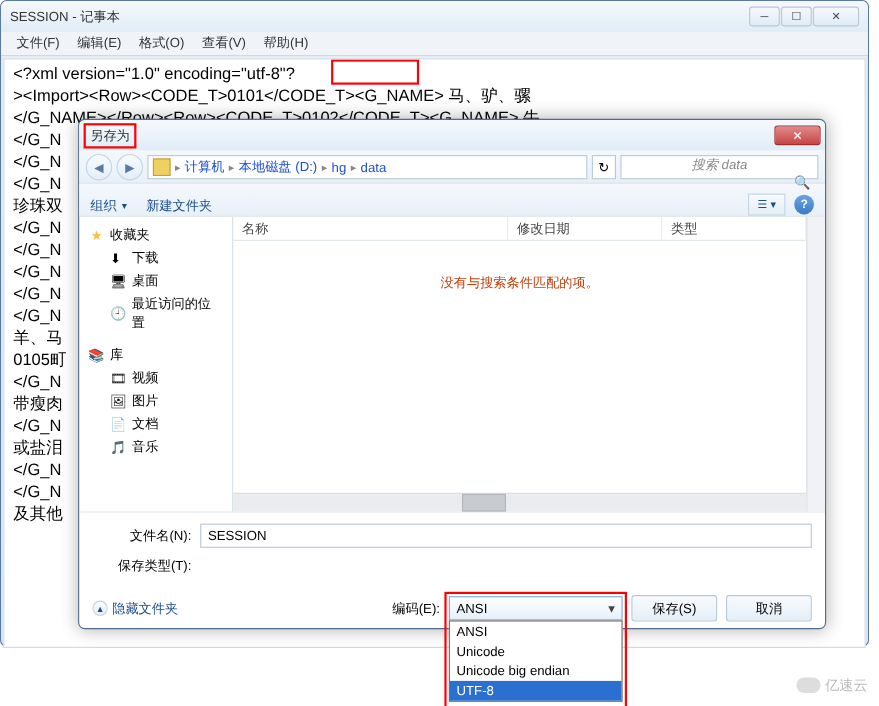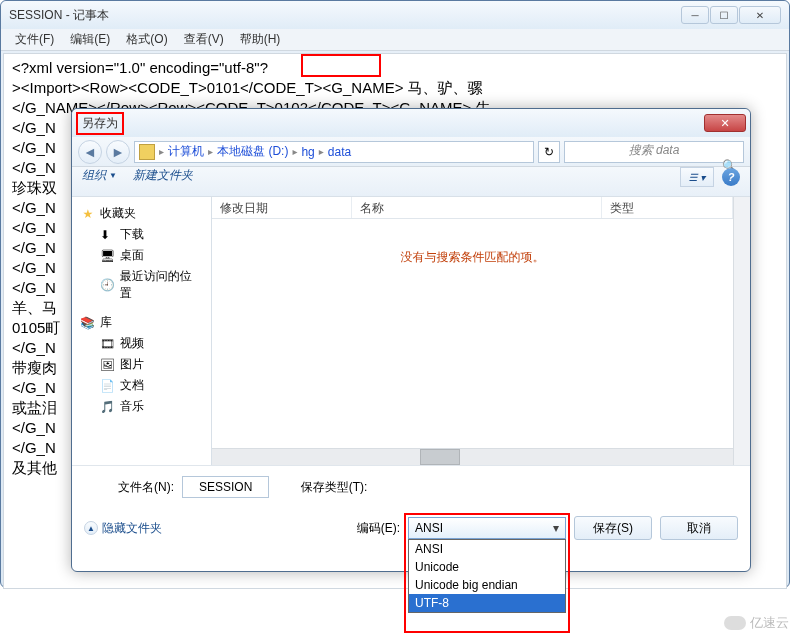--- a/index.html
+++ b/index.html
@@ -29,21 +29,21 @@
     .dialog-nav { height: 30px; display: flex; align-items: center; background: linear-gradient(to bottom, #f4f8fc, #e8f0f8); padding: 0 6px; border-bottom: 1px solid #d0d8e0; gap: 4px; font-size: 12px; }
     .nav-btn { width: 24px; height: 24px; border: 1px solid #c5d3e3; border-radius: 50%; background: linear-gradient(to bottom, #f8fbfe, #e4eef8); display: flex; align-items: center; justify-content: center; cursor: pointer; color: #5a7aa0; font-size: 14px; }
     .nav-breadcrumb { flex: 1; height: 22px; border: 1px solid #b5c7da; background: #fff; display: flex; align-items: center; padding: 0 4px; gap: 4px; }
     .bc-icon { width: 16px; height: 16px; background: #f0d060; border: 1px solid #c0a040; }
     .bc-sep { color: #888; font-size: 10px; }
     .bc-item { font-size: 12px; color: #1d4ed8; cursor: pointer; }
     .nav-refresh { width: 22px; height: 22px; border: 1px solid #b5c7da; background: #fff; display: flex; align-items: center; justify-content: center; cursor: pointer; }
     .nav-search { width: 180px; height: 22px; border: 1px solid #b5c7da; background: #fff; display: flex; align-items: center; padding: 0 6px; font-size: 12px; color: #888; font-style: italic; flex-direction: column; }
     .nav-search-icon { margin-left: auto; color: #5a7aa0; font-style: normal; }
     
-    .dialog-toolbar { height: 30px; display: flex; align-items: flex-start; background: linear-gradient(to bottom, #f4f8fc, #e8f0f8); padding: 0 10px; gap: 16px; font-size: 12px; color: #1a4d8c; border-bottom: 1px solid #d8e0e8; font-style: italic; }
+    .dialog-toolbar { height: 30px; display: flex; align-items: flex-end; background: linear-gradient(to bottom, #f4f8fc, #e8f0f8); padding: 0 10px; gap: 16px; font-size: 12px; color: #1a4d8c; border-bottom: 1px solid #d8e0e8; }
     .tb-item { cursor: pointer; display: flex; align-items: center; gap: 3px; }
     .tb-dropdown { font-size: 8px; }
     .tb-right { margin-left: auto; display: flex; gap: 8px; align-items: center; }
     .tb-view { width: 34px; height: 20px; border: 1px solid #c5d3e3; background: linear-gradient(to bottom, #f8fbfe, #e4eef8); display: flex; align-items: center; justify-content: center; cursor: pointer; font-size: 10px; }
     .tb-help { width: 18px; height: 18px; border-radius: 50%; background: linear-gradient(to bottom, #6ba5e0, #3a7bc8); color: #fff; display: flex; align-items: center; justify-content: center; font-size: 11px; font-weight: bold; cursor: pointer; }
     
     .dialog-body { display: flex; height: 268px; }
     .dialog-sidebar { width: 140px; border-right: 1px solid #d8e0e8; padding: 6px 4px; overflow: hidden; }
     .sb-group { margin-bottom: 8px; }
     .sb-header { display: flex; align-items: center; gap: 4px; font-size: 12px; padding: 2px 4px; cursor: pointer; }
@@ -58,24 +58,24 @@
     .main-header { padding: 3px 8px; border-right: 1px solid #e8edf2; cursor: pointer; }
     .mh-name { width: 250px; }
     .mh-date { width: 140px; }
     .mh-type { flex: 1; }
     .main-empty { text-align: center; padding-top: 30px; font-size: 12px; color: #c2410c; }
     .main-hscroll { position: absolute; bottom: 0; left: 0; right: 0; height: 17px; background: #f0f2f5; border-top: 1px solid #d8dde2; display: flex; }
     .hscroll-track { flex: 1; background: #eaecef; position: relative; }
     .hscroll-thumb { position: absolute; left: 40%; width: 40px; height: 100%; background: #c8ccd0; border: 1px solid #b0b4b8; }
     .dialog-vscroll { width: 17px; background: #f0f2f5; border-left: 1px solid #d8dde2; }
     
-    .dialog-fields { padding: 10px 12px; display: flex; flex-direction: row; gap: 8px; border-top: 1px solid #e0e6ec; }
+    .dialog-fields { padding: 10px 12px; display: flex; flex-direction: column; gap: 8px; border-top: 1px solid #e0e6ec; }
     .field-row { display: flex; align-items: center; gap: 8px; }
     .field-label { width: 90px; text-align: right; font-size: 12px; }
-    .field-input { flex: 1; height: 22px; border: 1px solid #b5c7da; background: #fff; font-size: 12px; padding: 0 16px; display: flex; align-items: center; }
+    .field-input { flex: 1; height: 22px; border: 1px solid #b5c7da; background: #fff; font-size: 12px; padding: 0 6px; display: flex; align-items: center; }
     .field-select { flex: 1; height: 22px; border: 1px solid #b5c7da; background: #fff; font-size: 12px; padding: 0 6px; display: flex; align-items: center; position: relative; }
     .field-select::after { content: "▾"; position: absolute; right: 6px; color: #666; }
     
     .dialog-bottom { display: flex; align-items: center; padding: 8px 12px; gap: 8px; }
     .hide-folders { font-size: 12px; color: #1a4d8c; cursor: pointer; display: flex; align-items: center; gap: 4px; }
     .hide-caret { width: 14px; height: 14px; border: 1px solid #c5d3e3; border-radius: 50%; background: linear-gradient(to bottom, #f8fbfe, #e4eef8); display: flex; align-items: center; justify-content: center; font-size: 8px; }
     .bottom-spacer { flex: 1; }
     .encoding-label { font-size: 12px; }
     .encoding-wrap { position: relative; }
     .red-box-encoding { position: absolute; left: -4px; top: -4px; right: -4px; bottom: -94px; border: 2px solid red; z-index: 30; pointer-events: none; }
@@ -213,22 +213,22 @@
           </div>
         <div class="sb-item">
             <span class="sb-item-icon">🎵</span>
             <span>音乐</span>
           </div>
       </div>
     </div>
 
     <div class="dialog-main">
       <div class="main-headers">
+        <div class="main-header mh-name">名称</div>
         <div class="main-header mh-date">修改日期</div>
-        <div class="main-header mh-name">名称</div>
         <div class="main-header mh-type">类型</div>
       </div>
       <div class="main-empty">没有与搜索条件匹配的项。</div>
       <div class="main-hscroll">
         <div class="hscroll-track">
             <div class="hscroll-thumb"></div>
           </div>
       </div>
     </div>
     <div class="dialog-vscroll"></div>

